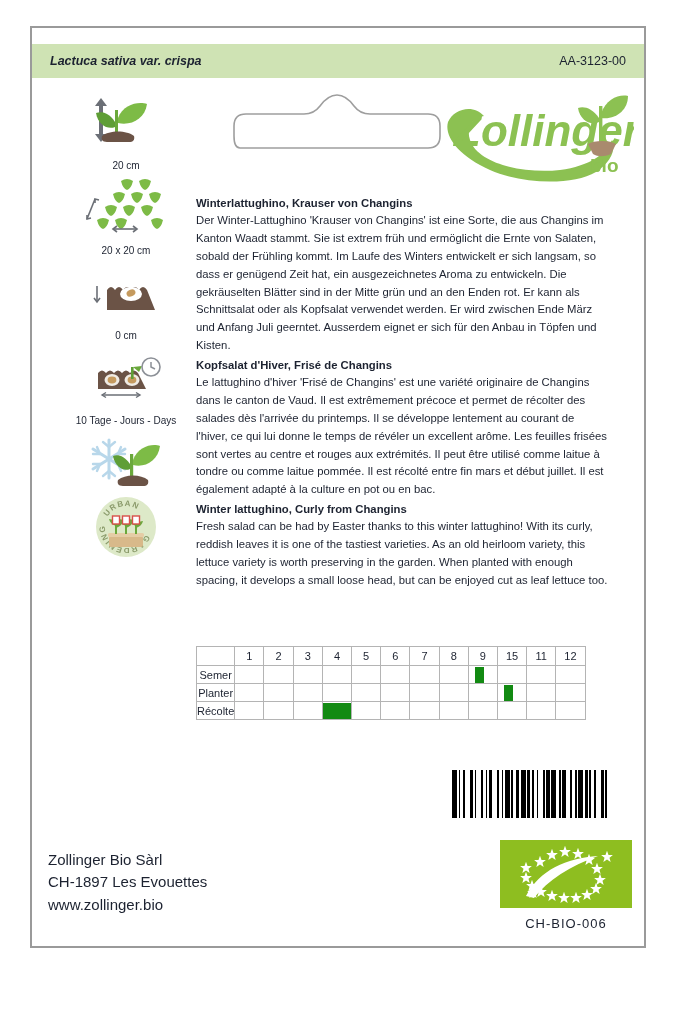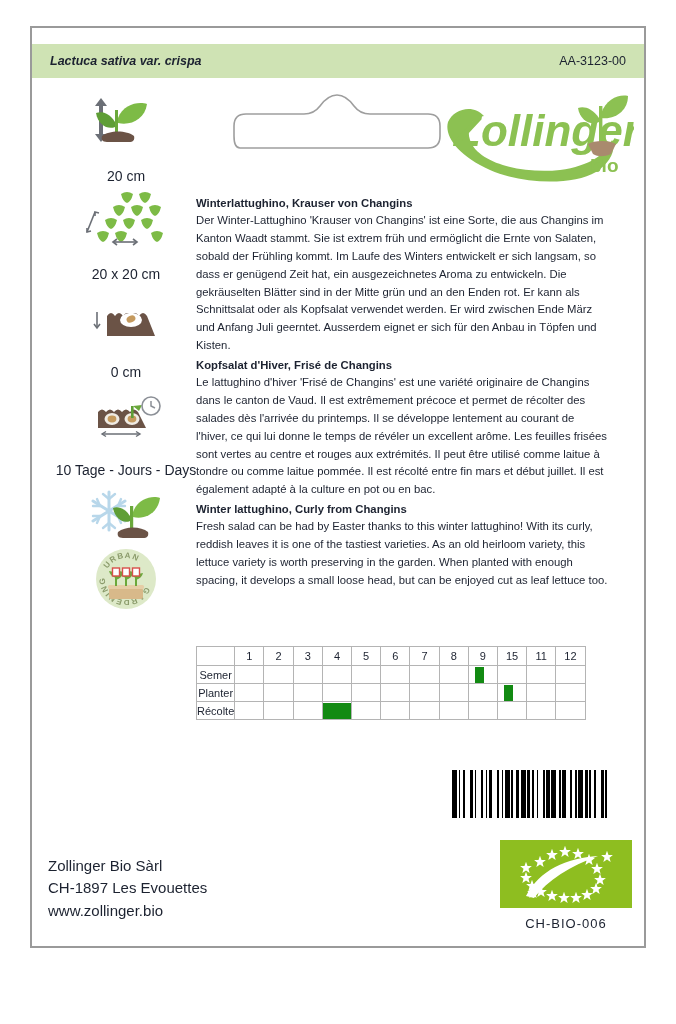--- a/index.html
+++ b/index.html
@@ -36,21 +36,21 @@
   
   .logo-wrap { position: absolute; left: 412px; top: 60px; width: 190px; height: 96px; }
 
   
   .label-shape { position: absolute; left: 200px; top: 64px; width: 210px; height: 62px; }
 
   
   .icon-col { position: absolute; left: 10px; top: 62px; width: 168px; }
   .icon-block { width: 168px; text-align: center; margin-bottom: 4px; }
   .icon-art { height: 58px; display: flex; align-items: flex-end; justify-content: center; }
-  .icon-cap { font-size: 14px; color: #1c2230; margin-top: 20px; }
+  .icon-cap { font-size: 10px; color: #1c2230; margin-top: 12px; }
   .icon-block.no-cap .icon-art { height: 62px; }
 
   
   .desc { position: absolute; left: 164px; top: 168px; width: 412px; }
   .desc h2 {
     margin: 0 0 1px 0; font-size: 11.3px; font-weight: bold;
     color: #1c2230; line-height: 1.35;
   }
   .desc p {
     margin: 0 0 3px 0; font-size: 11.3px; color: #1c2230;
@@ -80,21 +80,21 @@
   .barcode { height: 48px; display: flex; align-items: flex-end; justify-content: center; gap: 0; }
   .barcode i { display: block; height: 48px; background: #000; }
   .barcode-num { font-size: 12px; color: #1c2230; margin-top: 4px; letter-spacing: .4px; }
 
   
   .bio-wrap { position: absolute; left: 468px; top: 812px; width: 132px; text-align: center; }
   .bio-box { width: 132px; height: 68px; background: #8ebe20; }
   .bio-code { font-size: 13px; color: #1c2230; margin-top: 8px; letter-spacing: 1px; }
 
   
-  .address { position: absolute; left: 16px; bottom: 24px; }
+  .address { position: absolute; left: 16px; bottom: 30px; }
   .address div { font-size: 15px; color: #1c2230; line-height: 1.5; }
 </style>
 </head>
 <body>
 
 <div id="packet">
 
   <div class="header-band">
     <span class="latin-name">Lactuca sativa var. crispa</span>
     <span class="article-code">AA-3123-00</span>

